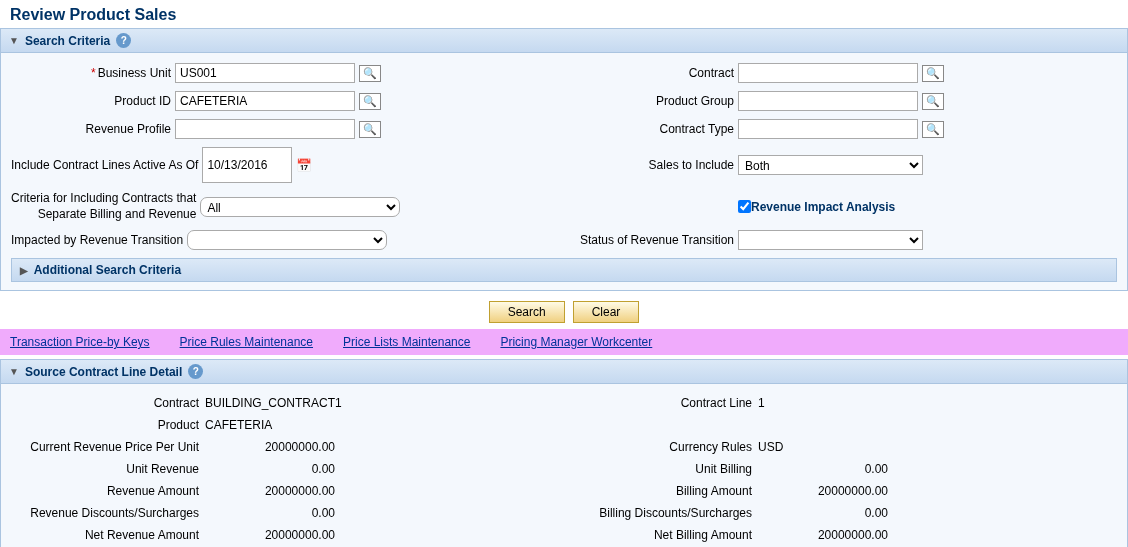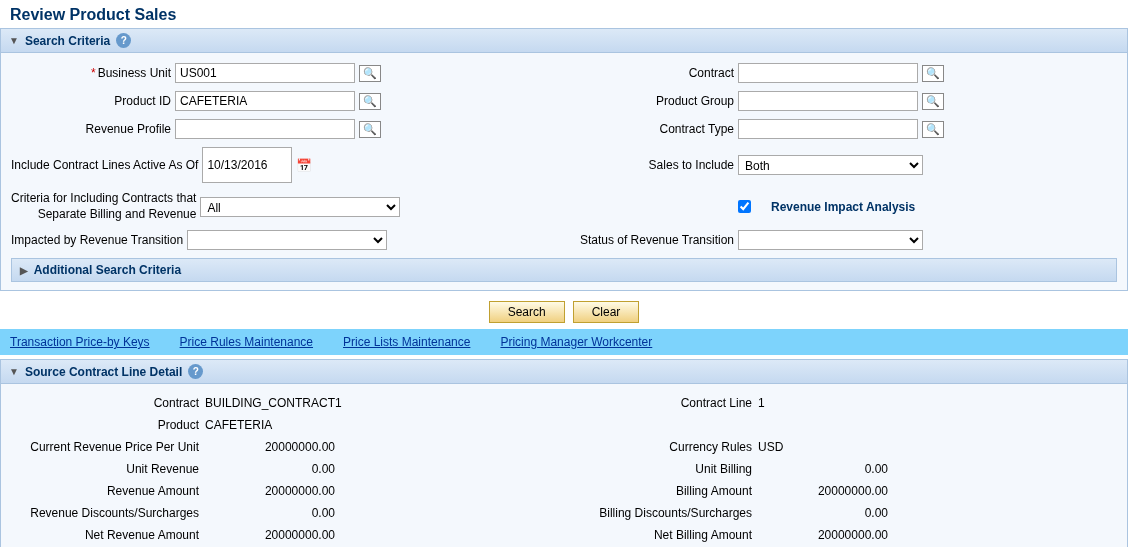--- a/index.html
+++ b/index.html
@@ -99,36 +99,37 @@
     .select-input {
       border: 1px solid #aaaaaa;
       padding: 2px 2px;
       font-size: 12px;
       height: 20px;
       background: #fff;
     }
 
     .select-wide {
       width: 200px;
+      border-radius: 7px;
     }
 
     .select-medium {
       width: 185px;
     }
 
     .calendar-icon {
       font-size: 13px;
       cursor: pointer;
       color: #555;
     }
 
     .checkbox-label {
       display: flex;
       align-items: center;
-      gap: 20px;
+      gap: 0;
       color: #003366;
       font-weight: bold;
       cursor: pointer;
     }
 
     .multiline-label {
       text-align: right;
       line-height: 1.3;
     }
 
@@ -163,21 +164,21 @@
       padding: 3px 18px;
       font-size: 12px;
       cursor: pointer;
       color: #000;
     }
 
     .nav-links {
       display: flex;
       gap: 30px;
       padding: 6px 10px;
-      background: #7dd3fc;
+      background: #f0abfc;
     }
 
     .nav-link {
       color: #003399;
       text-decoration: underline;
       cursor: pointer;
       font-size: 12px;
     }
 
     .source-section {

